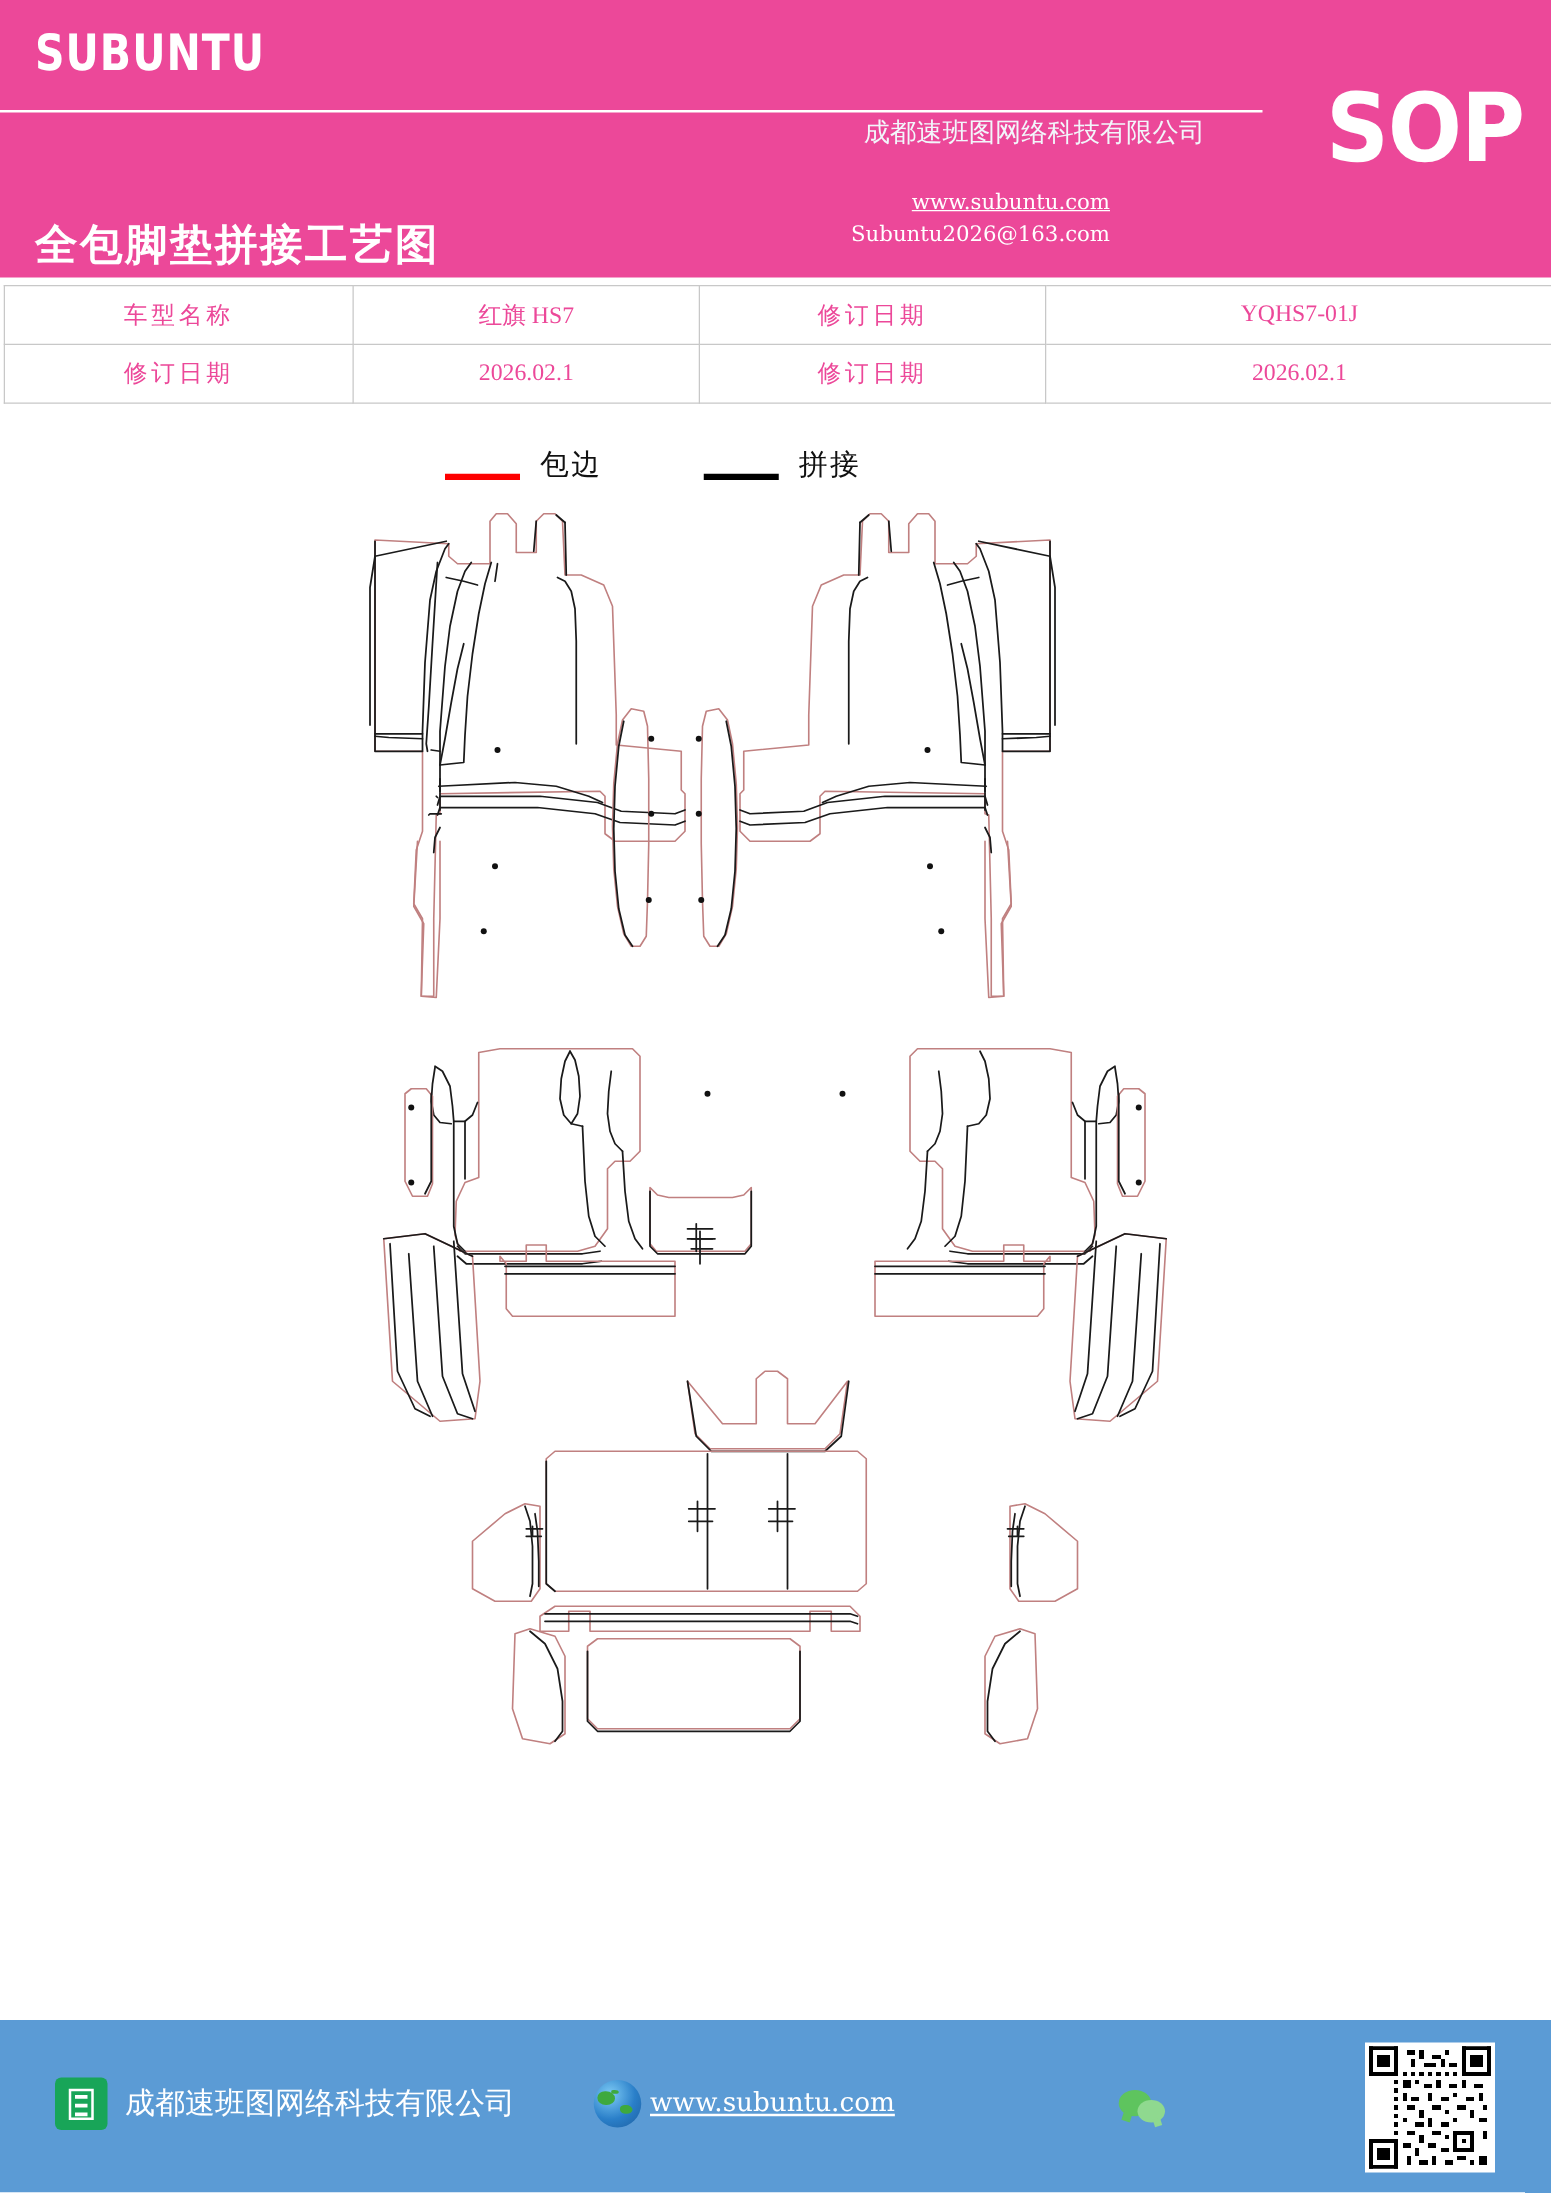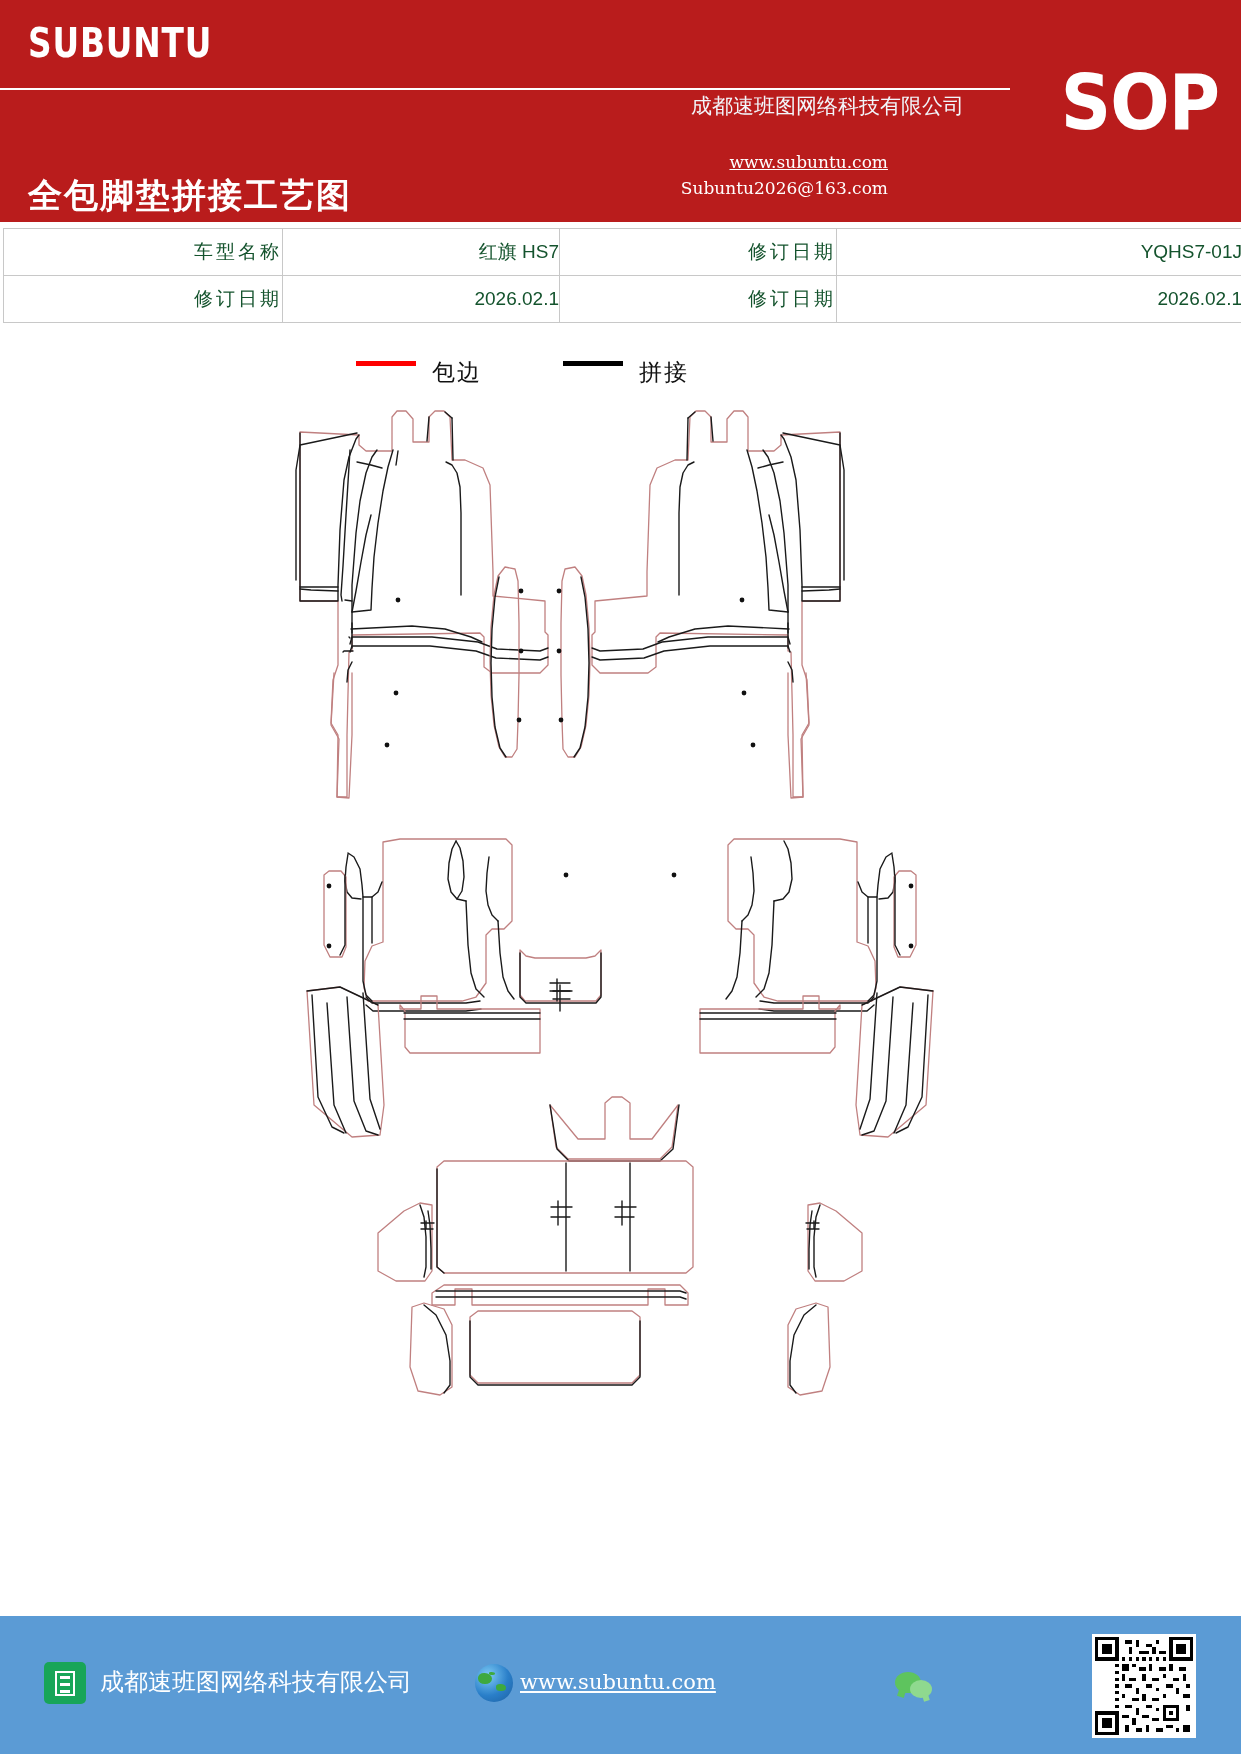--- a/index.html
+++ b/index.html
@@ -9,21 +9,21 @@
     font-family:"Liberation Sans", sans-serif;
     color:#111;
     position:relative;
     overflow:hidden;
   }
 
   
   .header {
     position:absolute; left:0; top:0;
     width:1241px; height:222px;
-    background:#b91c1c;
+    background:#ec4899;
     color:#ffffff;
   }
   .brand {
     position:absolute; left:28px; top:20px;
     font-family:"DejaVu Sans", sans-serif;
     font-weight:bold;
     font-size:40px;
     letter-spacing:1px;
     color:#ffffff;
     transform:scaleX(0.82);
@@ -79,41 +79,41 @@
   
   .info-table {
     position:absolute; left:3px; top:228px;
     width:1235px;
     border-collapse:collapse;
     table-layout:fixed;
   }
   .info-table td {
     border:1px solid #c8c8c8;
     height:46px;
-    text-align:right;
+    text-align:center;
     vertical-align:middle;
-    font-family:Liberation Sans, sans-serif;
+    font-family:Liberation Serif, serif;
     font-size:19px;
-    color:#14532d;
+    color:#ec4899;
     padding:0;
   }
   .col-a { width:278px; }
   .col-b { width:276px;border-radius:17px; }
   .col-c { width:276px; }
   .col-d { width:405px; }
   .cell-label { letter-spacing:3px; }
   .cell-value { letter-spacing:0px; }
 
   
   .legend {
     position:absolute; left:0; top:358px;
     width:1241px; height:42px;
   }
   .legend-item {
-    position:absolute; display:flex; align-items:flex-start;
+    position:absolute; display:flex; align-items:flex-end;
   }
   .legend-item.li-1 { left:356px; top:3px; }
   .legend-item.li-2 { left:563px; top:3px; }
   .swatch { width:60px; height:5px; margin-right:16px; display:block; }
   .swatch.red { background:#fe0000; }
   .swatch.black { background:#000000; }
   .legend-label {
     font-family:"DejaVu Sans", sans-serif;
     font-size:23px;
     color:#111;

